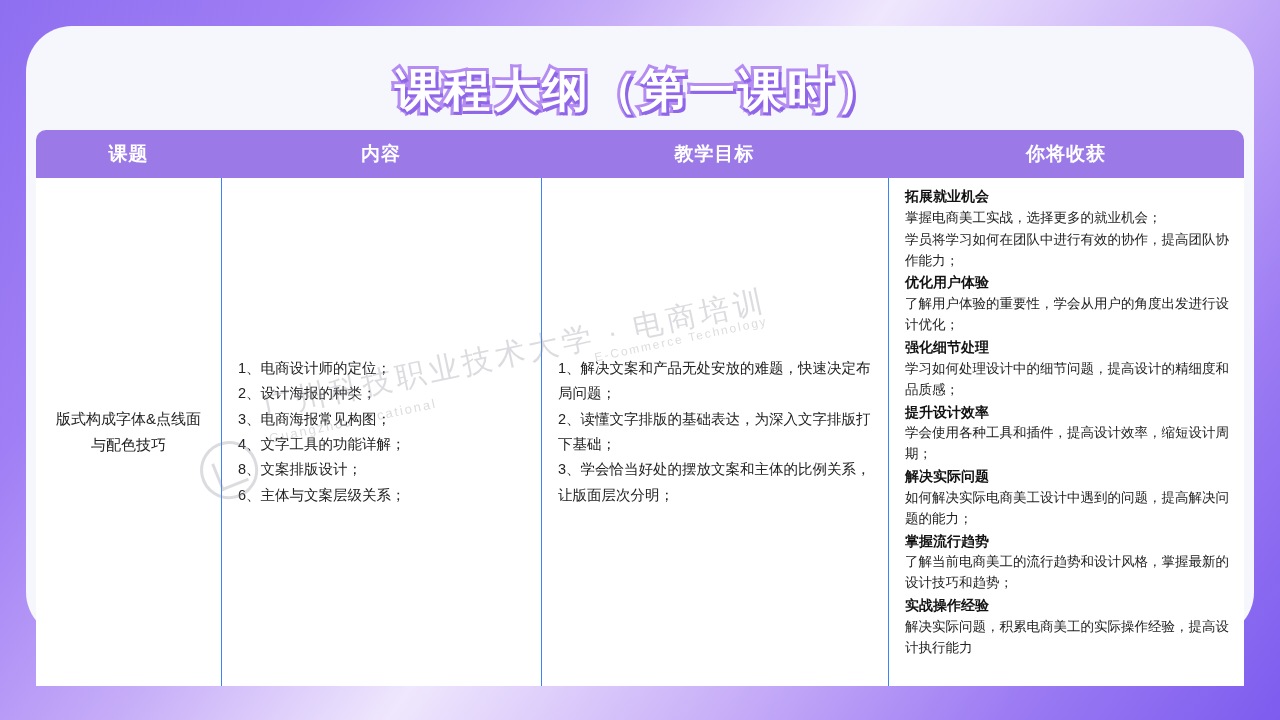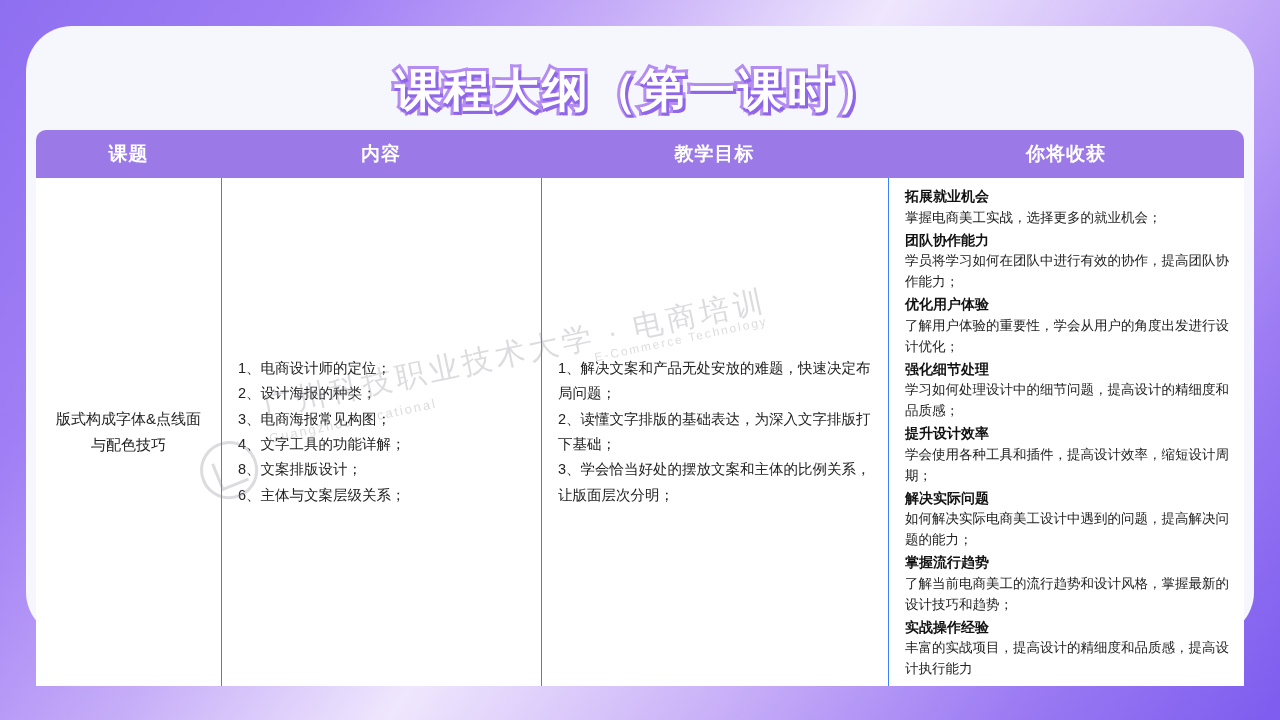--- a/index.html
+++ b/index.html
@@ -177,21 +177,20 @@
         <div class="line">2、读懂文字排版的基础表达，为深入文字排版打下基础；</div>
         <div class="line">3、学会恰当好处的摆放文案和主体的比例关系，让版面层次分明；</div>
       </div>
 
       <div class="td col4">
         <div class="gain-item">
           <div class="gain-h">拓展就业机会</div>
           <div class="gain-b">掌握电商美工实战，选择更多的就业机会；</div>
         </div>
         <div class="gain-item">
-          <div class="gain-h">团队协作能力</div>
           <div class="gain-b">学员将学习如何在团队中进行有效的协作，提高团队协作能力；</div>
         </div>
         <div class="gain-item">
           <div class="gain-h">优化用户体验</div>
           <div class="gain-b">了解用户体验的重要性，学会从用户的角度出发进行设计优化；</div>
         </div>
         <div class="gain-item">
           <div class="gain-h">强化细节处理</div>
           <div class="gain-b">学习如何处理设计中的细节问题，提高设计的精细度和品质感；</div>
         </div>
@@ -202,21 +201,21 @@
         <div class="gain-item">
           <div class="gain-h">解决实际问题</div>
           <div class="gain-b">如何解决实际电商美工设计中遇到的问题，提高解决问题的能力；</div>
         </div>
         <div class="gain-item">
           <div class="gain-h">掌握流行趋势</div>
           <div class="gain-b">了解当前电商美工的流行趋势和设计风格，掌握最新的设计技巧和趋势；</div>
         </div>
         <div class="gain-item">
           <div class="gain-h">实战操作经验</div>
-          <div class="gain-b">丰富的实战项目，提高设计的精细度和品质感，提高设计执行能力</div>
+          <div class="gain-b">解决实际问题，积累电商美工的实际操作经验，提高设计执行能力</div>
         </div>
       </div>
 
     </div>
   </div>
 
   <div class="watermark">
     <div class="wm-logo"></div>
     <div style="margin-left:95px;">广州科技职业技术大学 · 电商培训</div>
     <div class="wm-sub" style="margin-left:95px;">Guangzhou Vocational</div>

